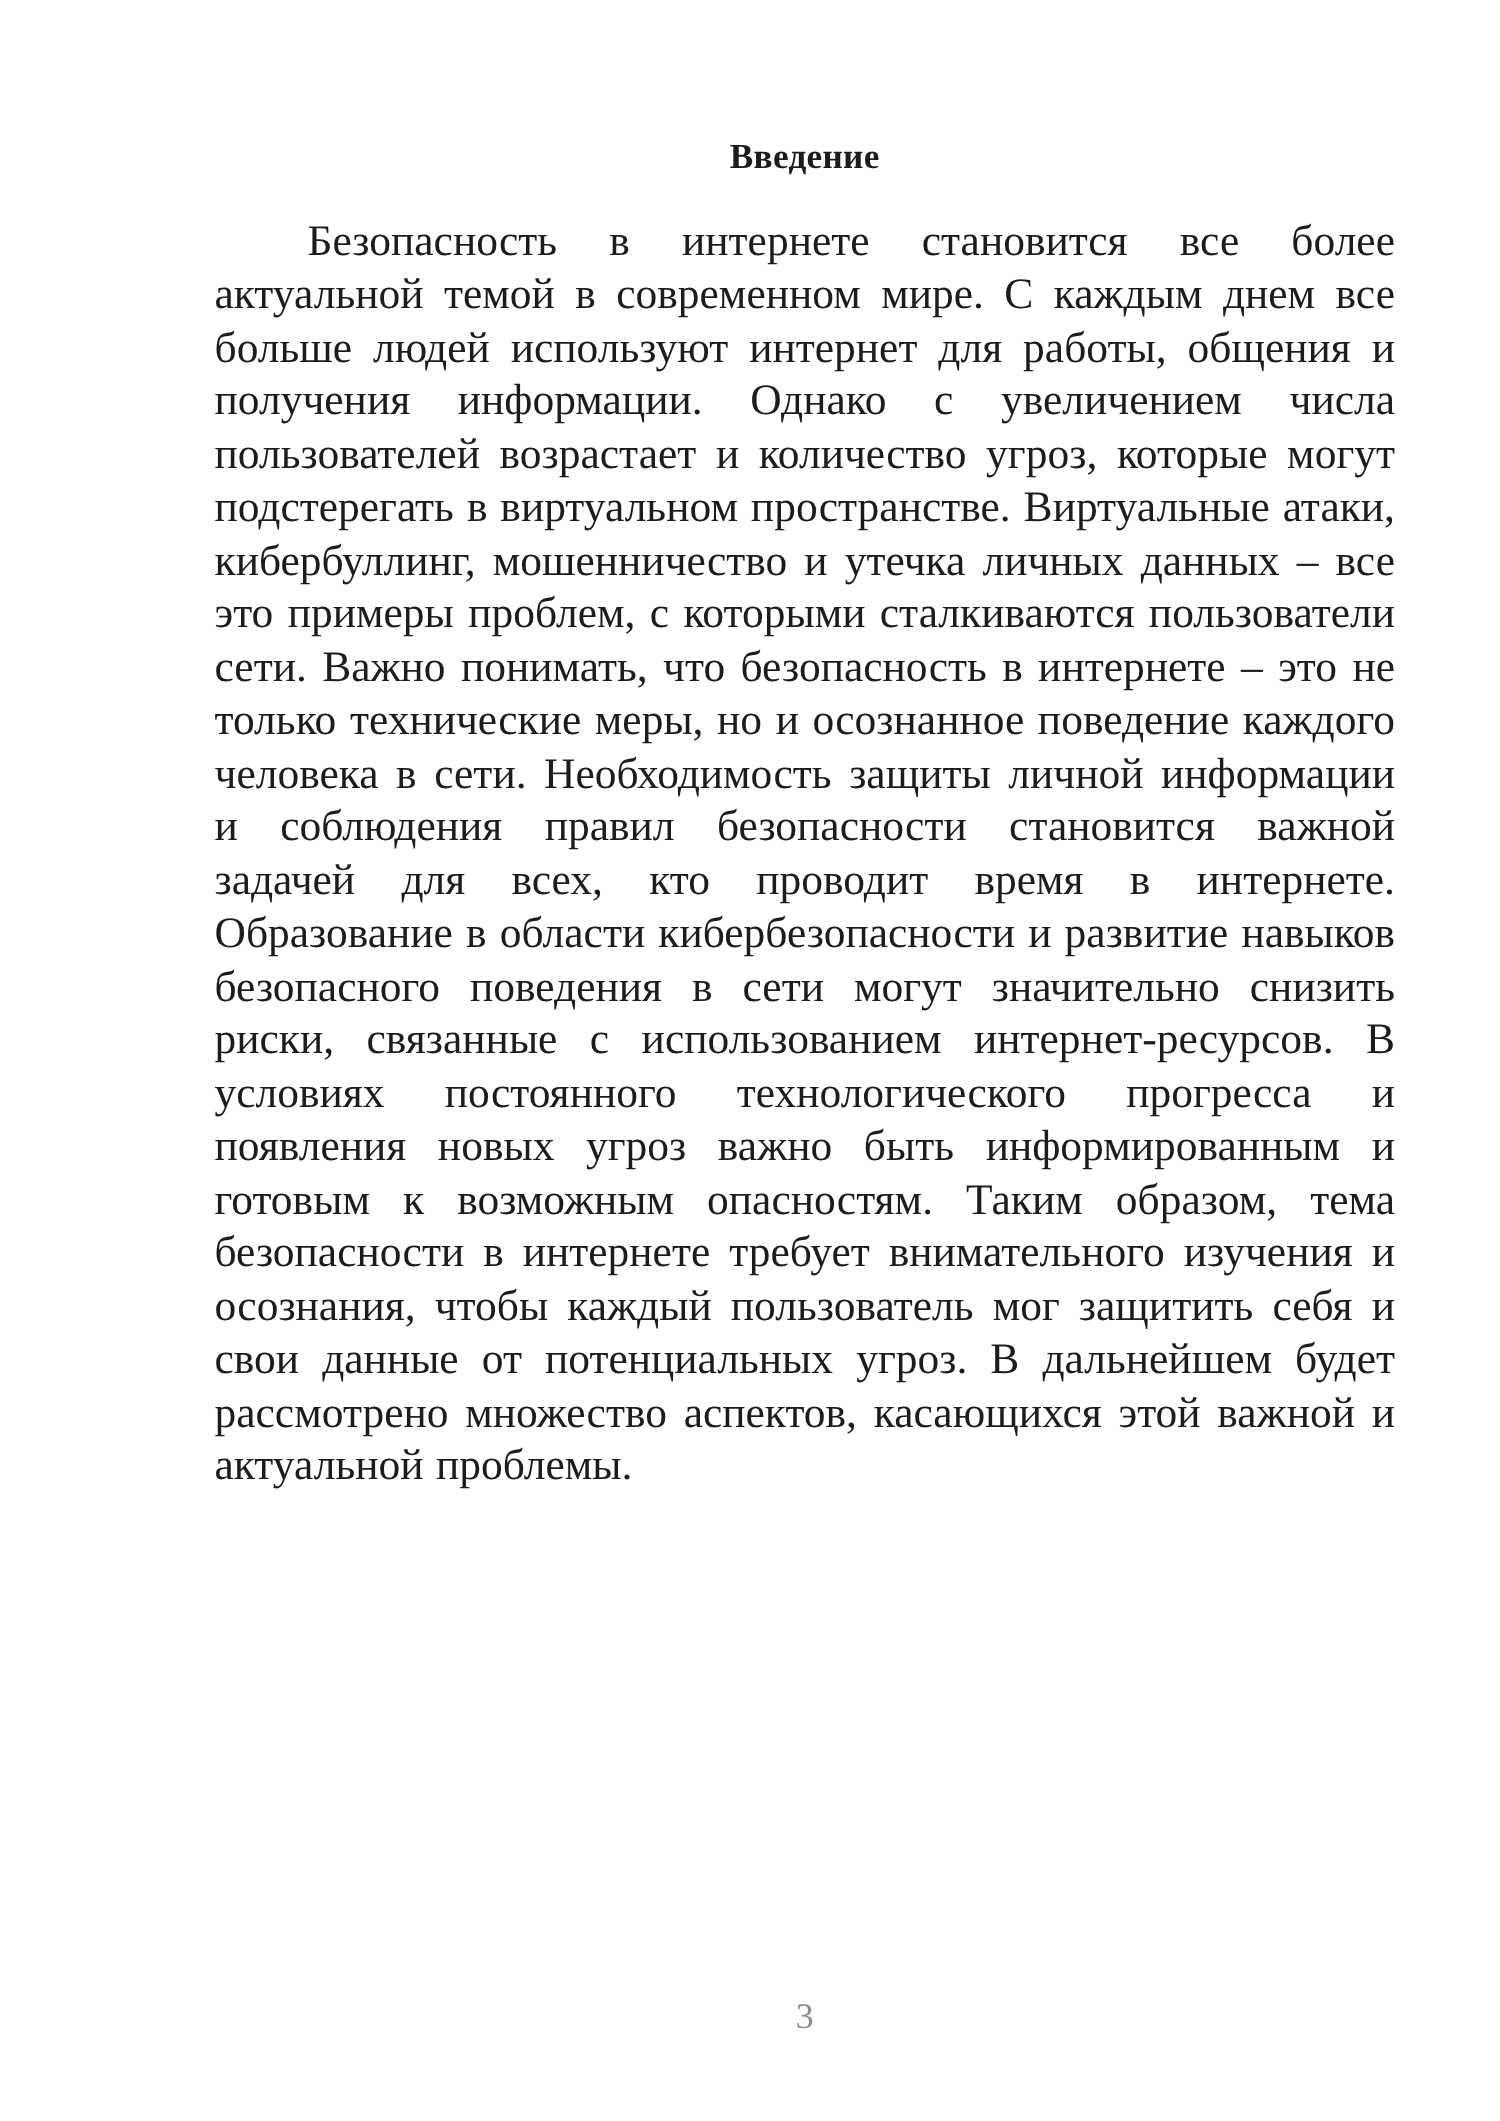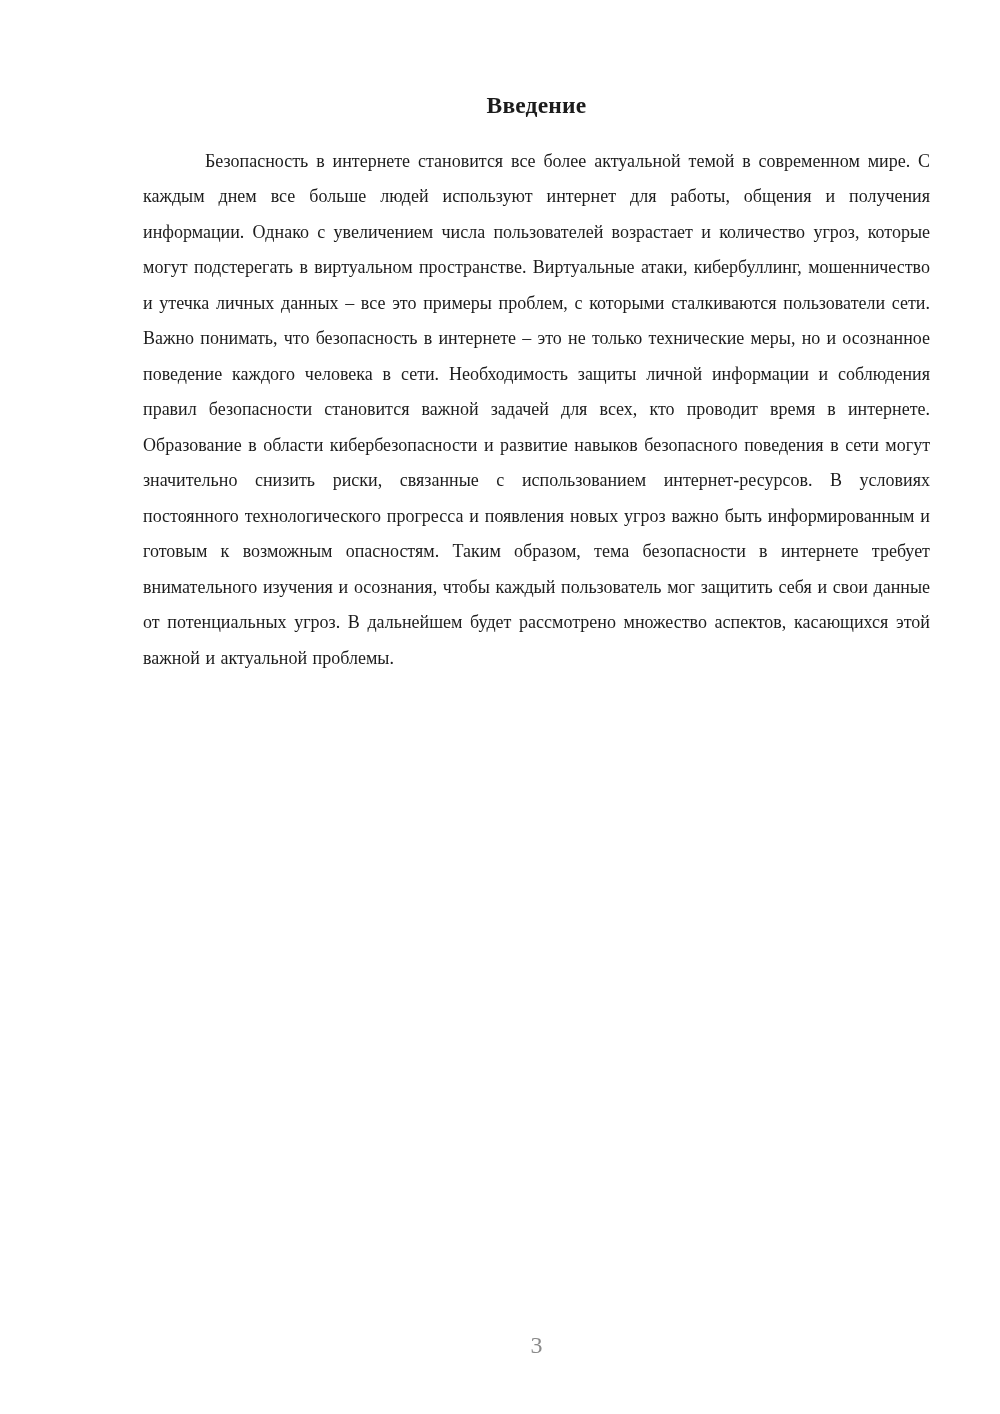--- a/index.html
+++ b/index.html
@@ -25,21 +25,21 @@
   .doc-title {
     margin: 0;
     font-size: 23.5px;
     line-height: 35.5px;
     font-weight: bold;
     text-align: center;
     letter-spacing: 0.2px;
   }
   .doc-paragraph {
     margin: 20px 0 0 0;
-    font-size: 18px;
+    font-size: 29px;
     line-height: 35.5px;
     text-align: justify;
     text-indent: 62px;
     word-spacing: 1px;
   }
   .page-number {
     position: absolute;
     left: 143px;
     top: 1328px;
     width: 787px;

